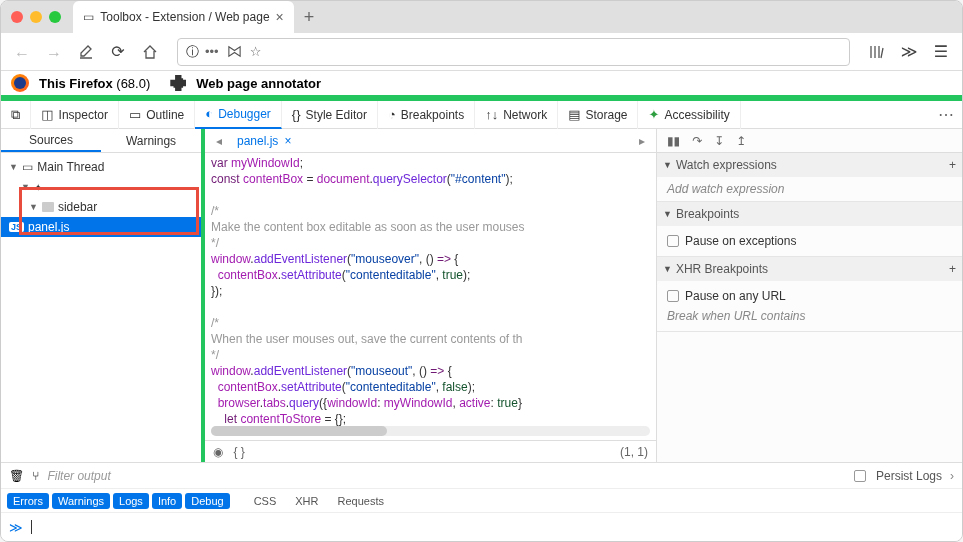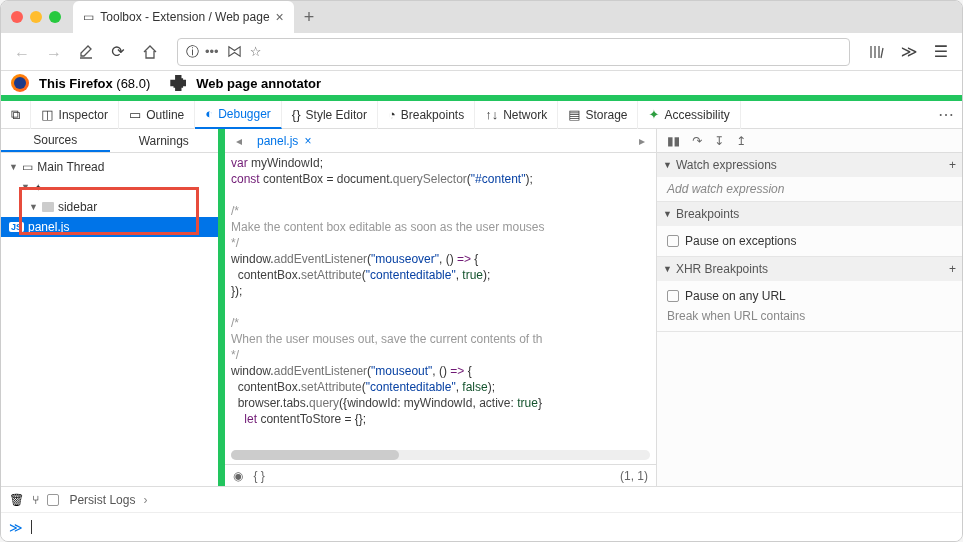--- a/index.html
+++ b/index.html
@@ -22,21 +22,21 @@
 .sub-bar b{font-weight:600}
 .puzzle{width:16px;height:16px;background:#333;clip-path:polygon(30% 0,70% 0,70% 20%,80% 20%,80% 30%,70% 30%,100% 30%,100% 70%,80% 70%,80% 80%,70% 80%,70% 100%,30% 100%,30% 80%,20% 80%,20% 70%,0 70%,0 30%,30% 30%);margin-left:10px}
 .ext-path{color:#666;font-size:12px;margin-left:5px}
 .tool-tabs{height:28px;background:#fff;border-bottom:1px solid #ddd;display:flex;align-items:center;font-size:12px;color:#333}
 .tool-tab{padding:0 10px;height:28px;display:flex;align-items:center;gap:5px;border-right:1px solid #eee}
 .tool-tab.active{color:#0074e8;border-bottom:2px solid #0074e8}
 .tool-tab .ico{font-size:13px}
 .spacer{flex:1}
 .overflow-dots{padding:0 8px;font-size:16px;color:#666}
 .main{display:flex;flex:1;min-height:0}
-.src-pane{width:224px;background:#fff;border-right:7px solid #22c55e;display:flex;flex-direction:column}
+.src-pane{width:204px;background:#fff;border-right:4px solid #22c55e;display:flex;flex-direction:column}
 .src-tabs{height:24px;display:flex;border-bottom:1px solid #ddd;font-size:12px}
 .src-tab{flex:1;display:flex;align-items:center;justify-content:center;color:#333}
 .src-tab.active{border-bottom:2px solid #0074e8}
 .src-tree{flex:1;font-size:12px;padding:4px 0;overflow:hidden}
 .tree-row{height:20px;display:flex;align-items:center;gap:4px;padding:0 8px;color:#333;white-space:nowrap}
 .tree-row.lvl1{padding-left:20px}
 .tree-row.lvl2{padding-left:28px}
 .tree-row.lvl3{}
 .tree-row.sel{background:#0074e8;color:#fff}
 .tree-arrow{font-size:9px;color:#666}
@@ -45,21 +45,21 @@
 .tree-row.sel .js-badge{background:#fff;color:#0074e8}
 .highlight-box{position:absolute;border:3px solid #e74c3c;pointer-events:none}
 .code-pane{flex:1;display:flex;flex-direction:column;background:#fff;min-width:0}
 .file-tabs{height:24px;border-bottom:1px solid #ddd;display:flex;align-items:center;padding:0 4px;font-size:12px}
 .ftab-nav{width:20px;text-align:center;color:#888}
 .file-tab{padding:0 8px;color:#0074e8;display:flex;align-items:center;gap:6px}
 .file-tab .fclose{color:#0074e8}
 .code-body{flex:1;display:flex;font-family:Menlo,Consolas,monospace;font-size:12px;line-height:16px;overflow:hidden}
 .gutter{width:26px;background:#fff;text-align:right;padding:2px 6px 0 0;color:#999;border-right:1px solid #eee}
 .code{flex:1;padding:2px 0 0 6px;white-space:pre;color:#333;overflow:hidden;position:relative}
-.kw{color:#701a75}.var{color:#404040}.fn{color:#737373}.str{color:#0842a4}.cm{color:#999}.bool{color:#14532d}
+.kw{color:#701a75}.var{color:#a21caf}.fn{color:#6d28d9}.str{color:#0842a4}.cm{color:#999}.bool{color:#14532d}
 .code-scroll{position:absolute;bottom:4px;left:6px;right:6px;height:10px;background:#eee;border-radius:5px}
 .code-scroll-thumb{width:40%;height:100%;background:#ccc;border-radius:5px}
 .code-status{height:22px;border-top:1px solid #ddd;display:flex;align-items:center;justify-content:space-between;padding:0 8px;font-size:12px;color:#666}
 .code-status .left-icons{display:flex;gap:10px}
 .dbg-pane{width:306px;background:#fcfcfc;border-left:1px solid #ddd;display:flex;flex-direction:column;font-size:12px}
 .dbg-ctrl{height:24px;border-bottom:1px solid #ddd;display:flex;align-items:center;gap:12px;padding:0 10px;color:#666}
 .dbg-section{border-bottom:1px solid #e5e5e5}
 .dbg-head{height:24px;background:#f0f0f0;display:flex;align-items:center;padding:0 6px;gap:4px;color:#555}
 .dbg-head .arr{font-size:9px}
 .dbg-body{padding:5px 10px;color:#888}
@@ -259,33 +259,45 @@
       <div class="dbg-head">
           <span class="arr">▼</span>
           <span>XHR Breakpoints</span>
           <span style="margin-left:auto">+</span>
         </div>
       <div class="dbg-body">
         <div class="dbg-row">
             <span class="chk"></span>
             <span style="color:#333">Pause on any URL</span>
           </div>
-        <div class="dbg-row italic" style="">Break when URL contains</div>
+        <div class="dbg-row italic" style="font-style:italic">Break when URL contains</div>
       </div>
     </div>
   </div>
 </div>
 
 <div class="console-area">
   <div class="con-row1">
     <span>🗑</span>
     <span>⑂</span>
+    <span class="filter-input">Filter output</span>
     <div class="persist">
         <span class="chk"></span>
         <span>Persist Logs</span>
       </div>
     <span style="color:#888">›</span>
   </div>
+  <div class="con-row2">
+    <span class="pill">Errors</span>
+    <span class="pill">Warnings</span>
+    <span class="pill">Logs</span>
+    <span class="pill">Info</span>
+    <span class="pill">Debug</span>
+    <span style="width:10px"></span>
+    <span class="plain-pill">CSS</span>
+    <span class="plain-pill">XHR</span>
+    <span class="plain-pill">Requests</span>
+  </div>
   <div class="con-prompt">
     <span>≫</span>
     <span class="cursor"></span>
   </div>
 </div>
 
 </body></html>

